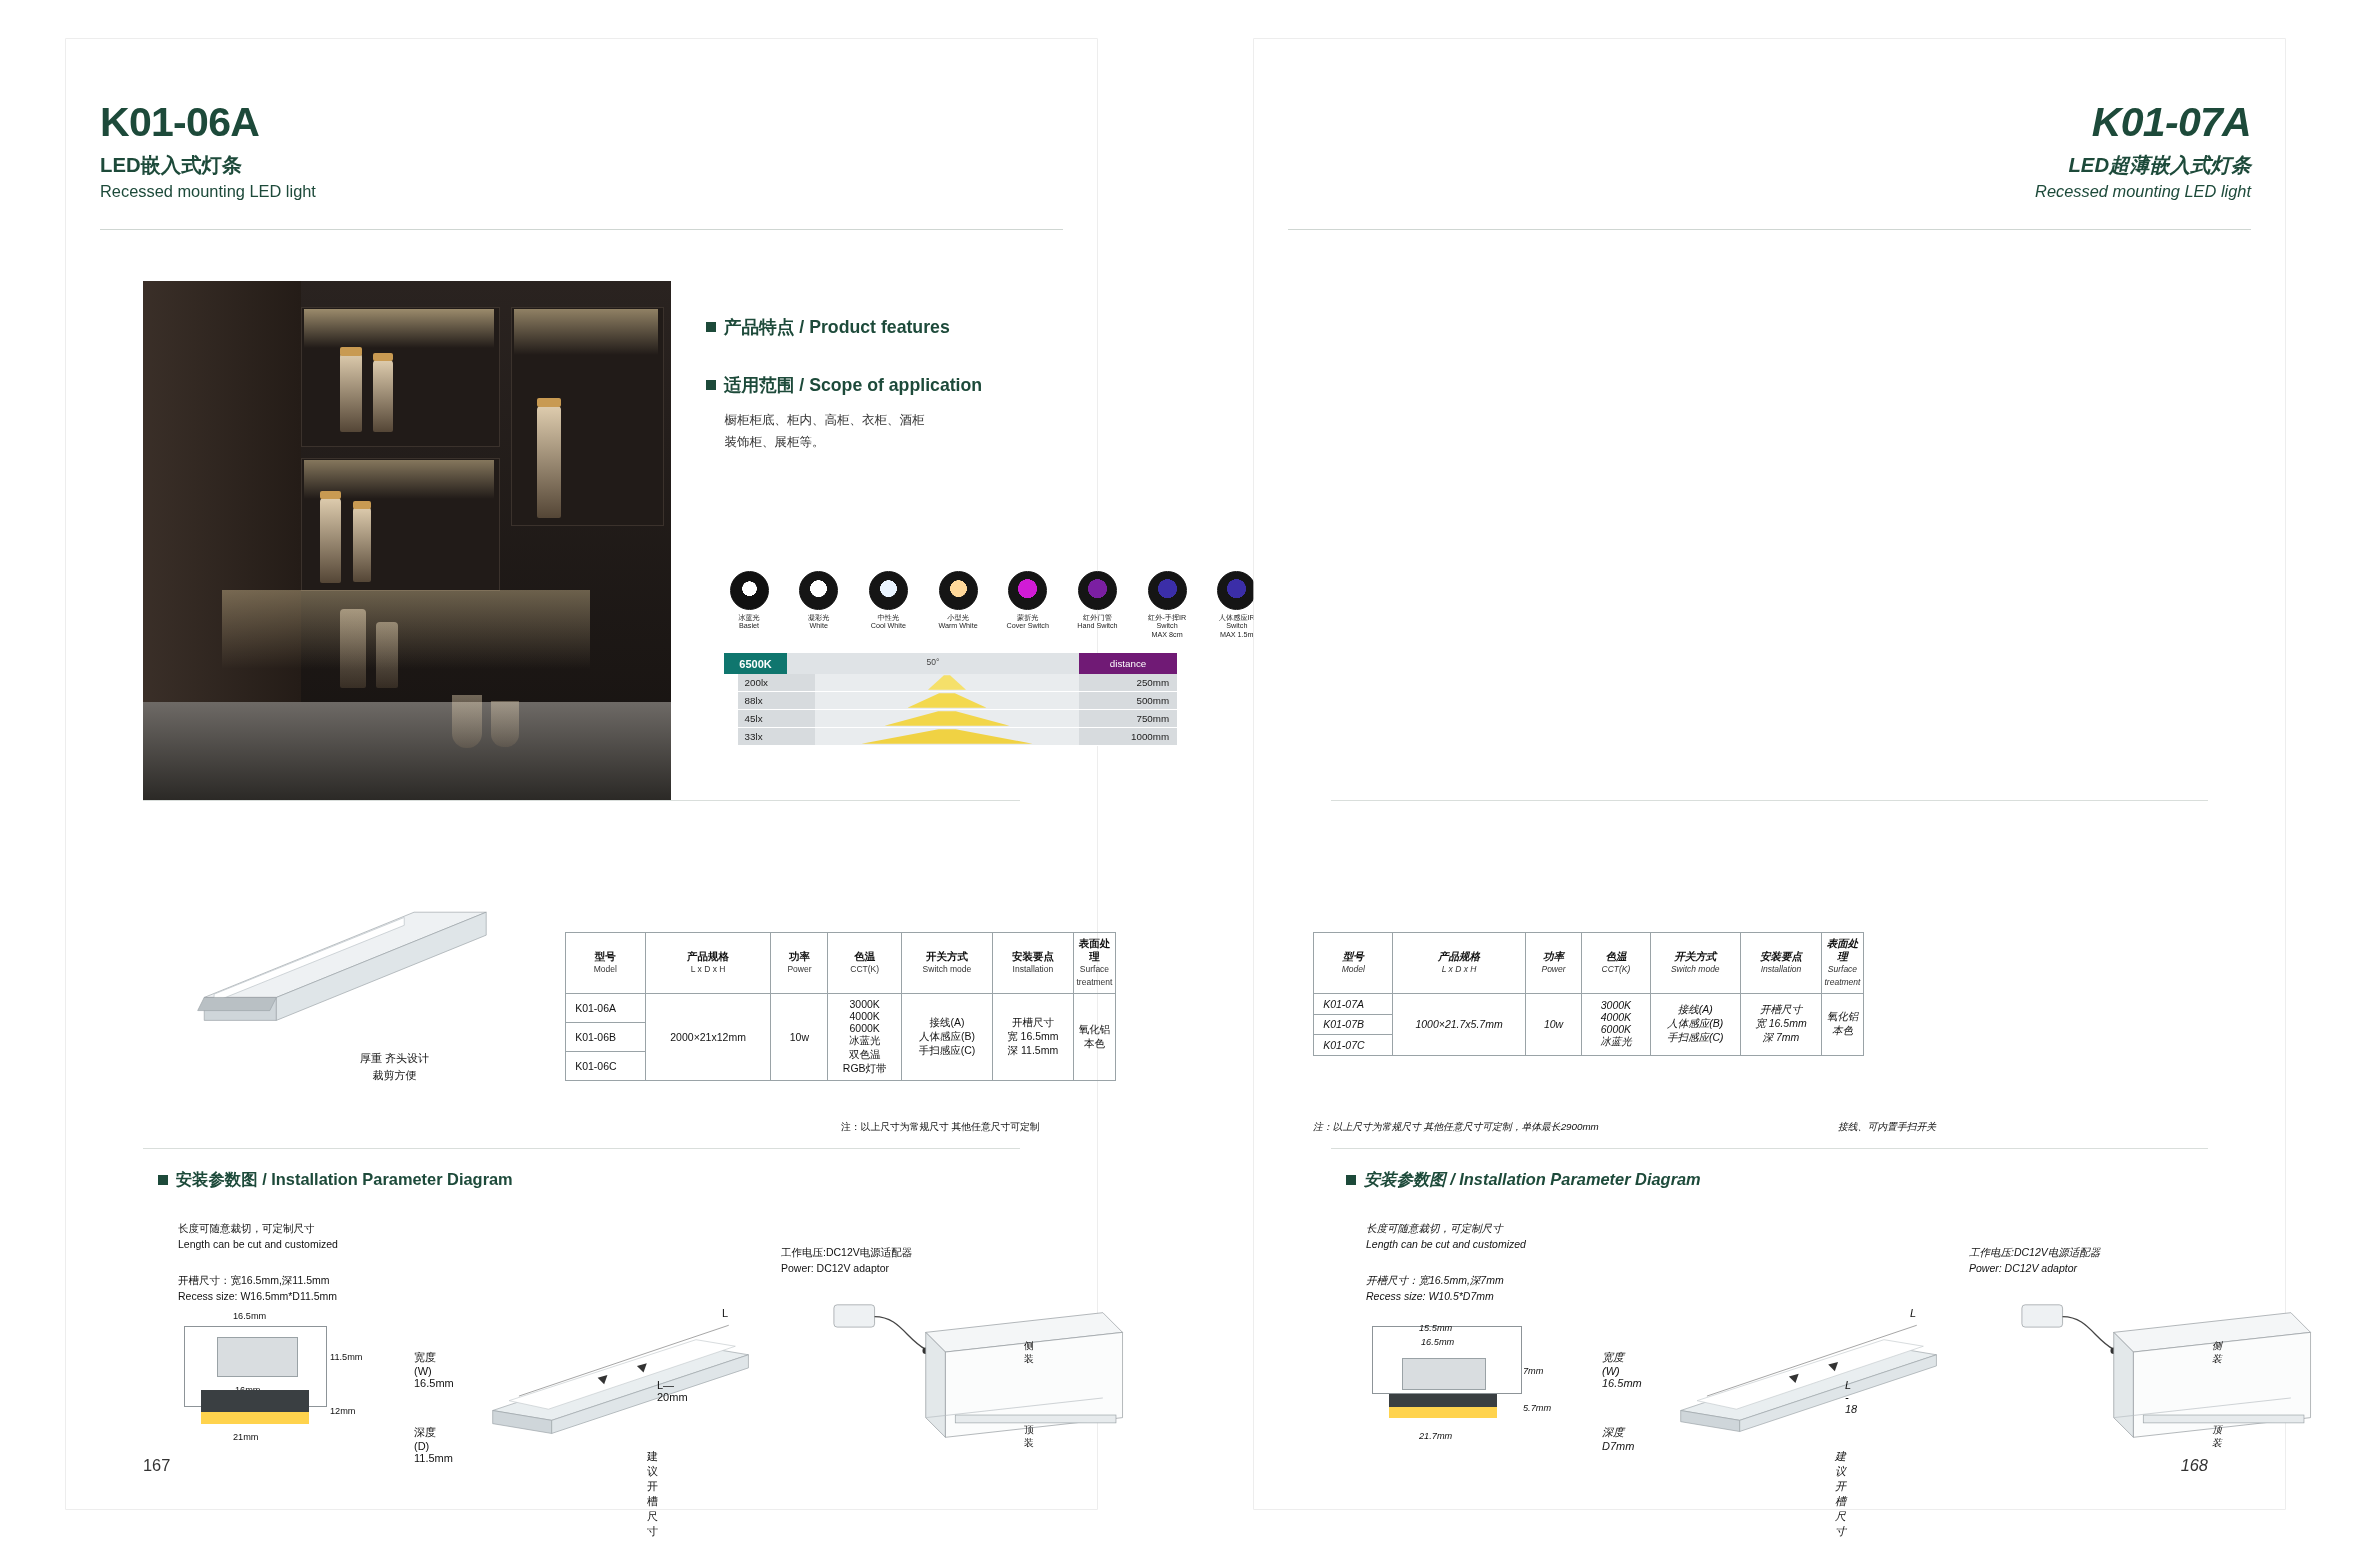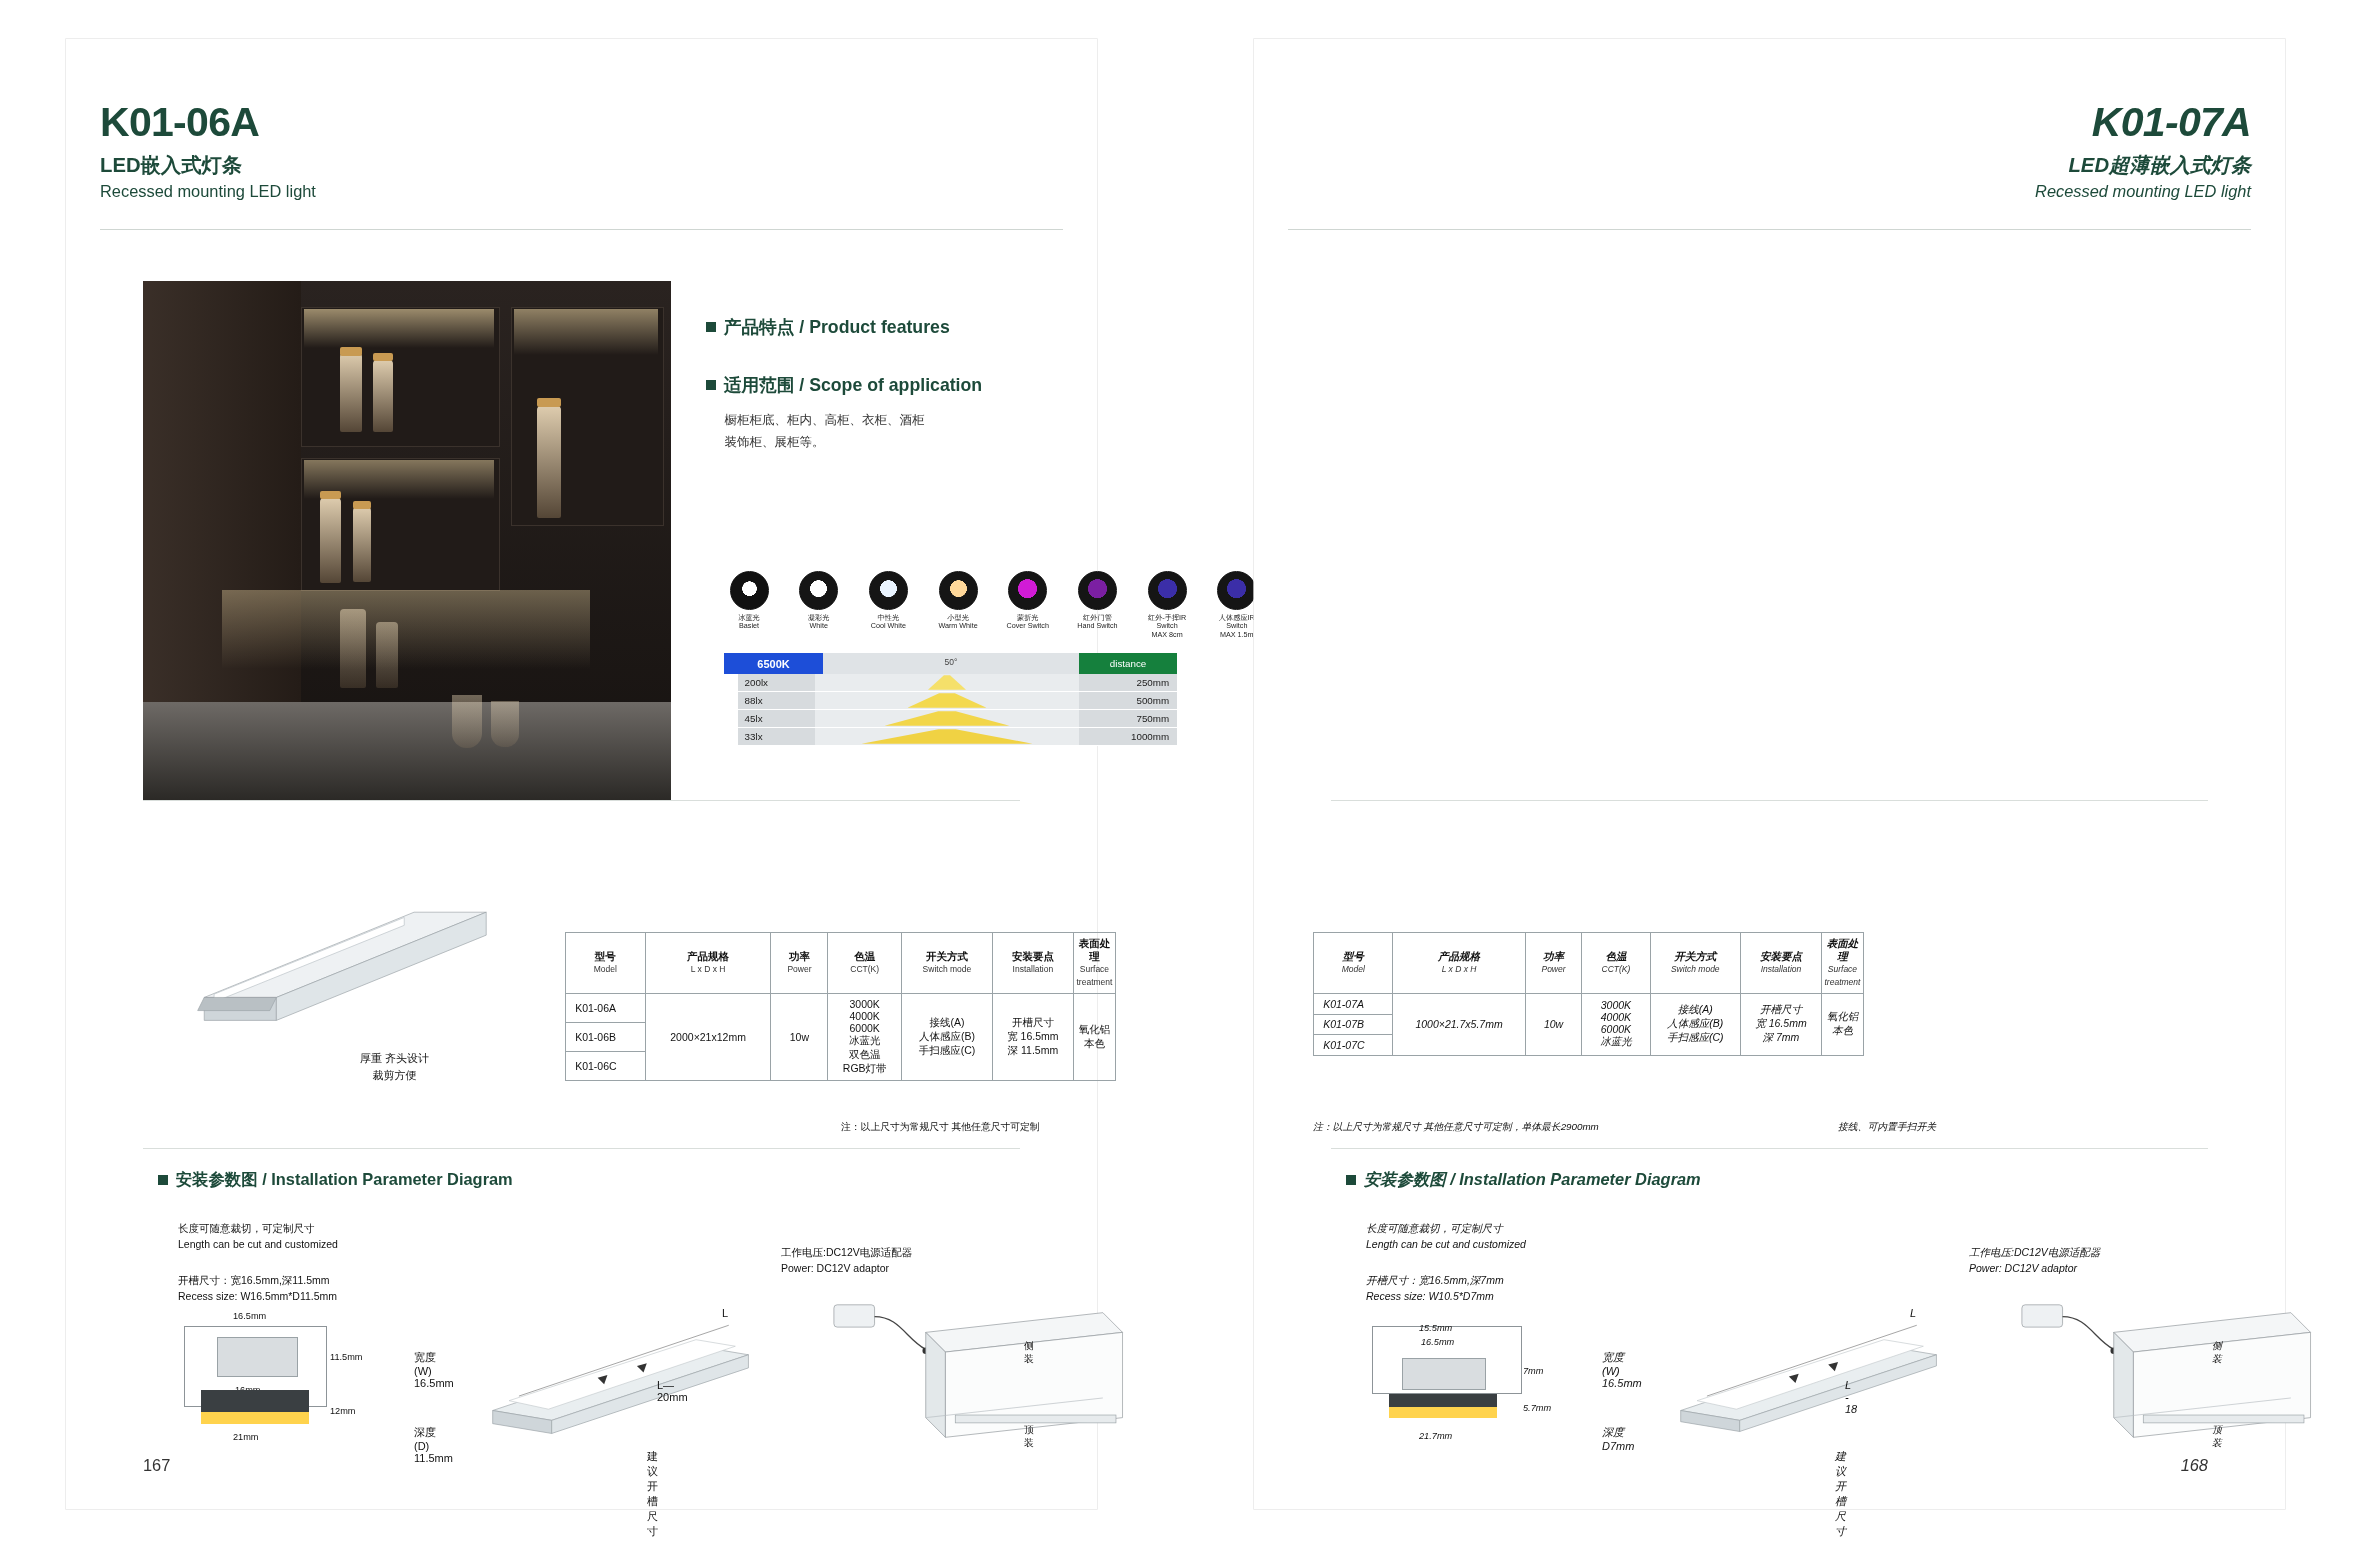--- a/index.html
+++ b/index.html
@@ -70,24 +70,24 @@
   .ic .dot.p{background:radial-gradient(circle at 50% 45%,#d11bd6 0 34%,#151515 35% 100%);}
   .ic .dot.p2{background:radial-gradient(circle at 50% 45%,#7b1fa2 0 34%,#151515 35% 100%);}
   .ic .dot.ir{background:radial-gradient(circle at 50% 45%,#3b2ea8 0 34%,#151515 35% 100%);}
   .ic .cnl{font-size:7.2px;color:#222;margin-top:3.9px;line-height:8.5px;}
   .ic .enl{font-size:7.2px;color:#222;line-height:8.5px;}
 
   
   .lux{position:absolute;width:453px;}
   .lux-l{left:658px;top:614px;}
   .luxhead{display:flex;align-items:stretch;height:21px;}
-  .luxhead .k{width:99px;background:#1d4ed8;color:#fff;font-size:11px;font-weight:bold;display:flex;align-items:center;justify-content:center;text-align:right;}
+  .luxhead .k{width:63px;background:#0f766e;color:#fff;font-size:11px;font-weight:bold;display:flex;align-items:center;justify-content:center;text-align:right;}
   .luxhead .mid{flex:1;background:#dfe3e6;position:relative;}
   .luxhead .mid:after{content:"50°";position:absolute;left:50%;top:3.9px;transform:translateX(-50%);font-size:8.5px;color:#444;}
-  .luxhead .d{width:98px;background:#15803d;color:#fff;font-size:9.8px;display:flex;align-items:center;justify-content:center;}
+  .luxhead .d{width:98px;background:#701a75;color:#fff;font-size:9.8px;display:flex;align-items:center;justify-content:center;}
   .luxrow{display:flex;height:17px;border-bottom:0.7px solid #ffffff;padding-left:14px;}
   .luxrow .k{width:77px;background:#d7dbde;color:#222;font-size:9.8px;display:flex;align-items:center;padding-left:6.6px;box-sizing:border-box;}
   .luxrow .mid{flex:1;background:#e9ecee;position:relative;overflow:hidden;}
   .luxrow .d{width:98px;background:#d7dbde;color:#222;font-size:9.8px;display:flex;align-items:center;justify-content:flex-end;padding-right:7.9px;box-sizing:border-box;}
   .beam{position:absolute;left:50%;transform:translateX(-50%);background:#f5e06a;}
   .b1{top:1.3px;width:38px;height:14.4px;clip-path:polygon(42% 0,58% 0,100% 100%,0 100%);}
   .b2{top:1.3px;width:79px;height:14.4px;clip-path:polygon(40% 0,60% 0,100% 100%,0 100%);background:#f3d94f;}
   .b3{top:1.3px;width:125px;height:14.4px;clip-path:polygon(43% 0,57% 0,100% 100%,0 100%);background:#f2d64a;}
   .b4{top:1.3px;width:171px;height:14.4px;clip-path:polygon(45% 0,55% 0,100% 100%,0 100%);background:#f0d243;}
 

